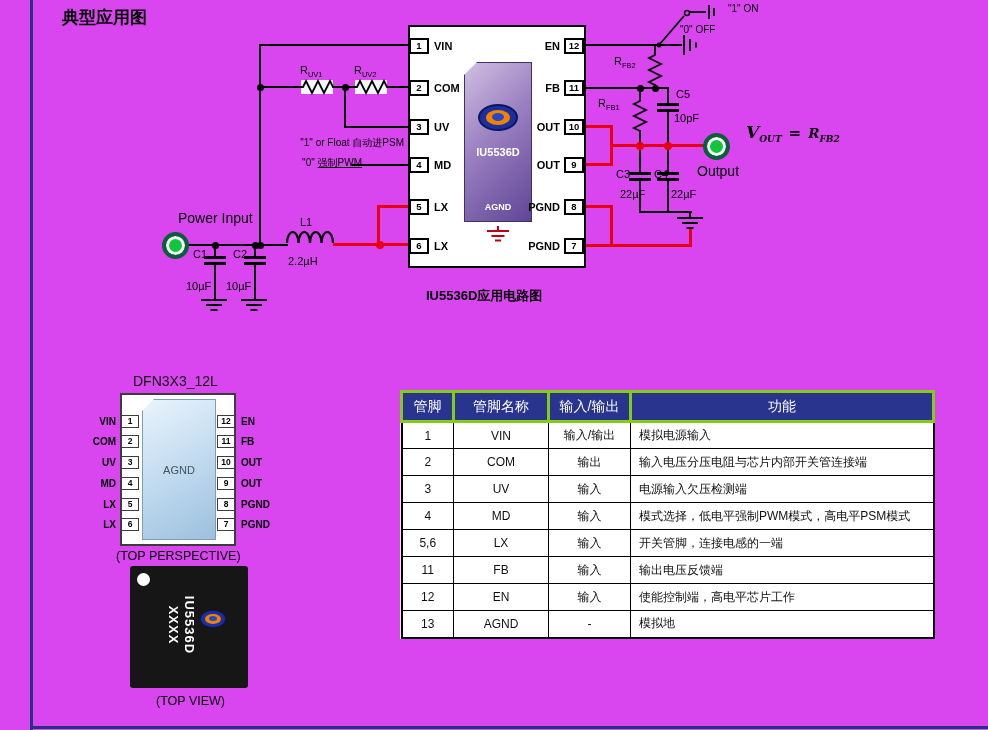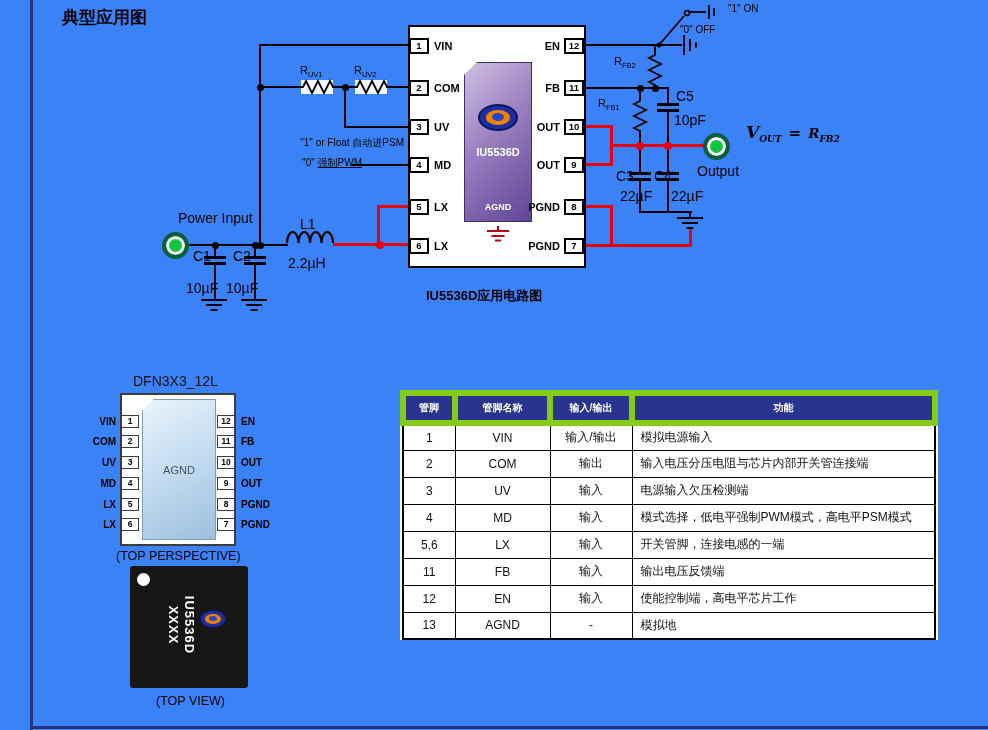--- a/index.html
+++ b/index.html
@@ -1,30 +1,30 @@
 <!DOCTYPE html>
 <html><head>
 <meta charset="utf-8">
 <style>
 *{margin:0;padding:0;box-sizing:border-box}
 html,body{background:#fff}
 body{font-family:"Liberation Sans","DejaVu Sans",sans-serif}
-#app{position:relative;width:988px;height:730px;background:#3b82f6;overflow:hidden}
+#app{position:relative;width:988px;height:730px;background:#d946ef;overflow:hidden}
 .edge-left{position:absolute;left:30px;top:0;width:3px;height:730px;background:#26337f}
 .edge-bottom{position:absolute;left:30px;top:726px;width:958px;height:3px;background:#26337f}
 .sec-title{position:absolute;font-size:17px;font-weight:bold;color:#000;white-space:nowrap}
 .wire{position:absolute;background:#000}
 .rwire{position:absolute;background:#e60012}
 .dot{position:absolute;width:7px;height:7px;border-radius:50%;background:#000}
 .rdot{position:absolute;width:8px;height:8px;border-radius:50%;background:#e60012}
 .lbl{position:absolute;font-size:14px;color:#000;white-space:nowrap}
 .lbl-sm{position:absolute;font-size:10px;color:#000;white-space:nowrap}
 .rlbl{position:absolute;font-size:11px;color:#000;white-space:nowrap}
 .rlbl sub{font-size:7.5px}
-.cap-lbl{position:absolute;font-size:14px;color:#000;white-space:nowrap}
+.cap-lbl{position:absolute;font-size:11px;color:#000;white-space:nowrap}
 .ic{position:absolute;left:408px;top:25px;width:178px;height:243px;border:2.5px solid #000;background:#fff}
 .chip{position:absolute;left:464px;top:62px;width:68px;height:160px;background:linear-gradient(135deg,#d0bfe2 0%,#9a7fc0 45%,#5f4596 100%);clip-path:polygon(13px 0,100% 0,100% 100%,0 100%,0 13px);border:1px solid #40306a}
 .chip-name{position:absolute;left:464px;top:146px;width:68px;text-align:center;color:#fff;font-size:11px;font-weight:bold}
 .chip-agnd{position:absolute;left:464px;top:202px;width:68px;text-align:center;color:#fff;font-size:9px;font-weight:bold}
 .pin-box{position:absolute;width:20px;height:16px;border:2px solid #000;background:#fff;font-size:9.5px;font-weight:bold;text-align:center;line-height:12px;color:#000}
 .pin-label{position:absolute;height:16px;line-height:16px;font-size:11px;font-weight:bold;color:#000;white-space:nowrap}
 .connector{position:absolute;width:27px;height:27px;border-radius:50%;background:#12c53e;border:4px solid #0b5d3b;box-shadow:inset 0 0 0 3px #fff}
 .cap-plate{position:absolute;height:2.5px;background:#000}
 .logo{position:absolute;border-radius:50%}
 .formula{position:absolute;left:746px;top:122px;display:flex;align-items:center;gap:7px;font-family:"DejaVu Serif","Liberation Serif",serif;font-style:italic;font-weight:bold;color:#000}
@@ -38,21 +38,21 @@
 .pkg-name{position:absolute;left:133px;top:373px;font-size:14px;color:#111;white-space:nowrap}
 .pkg-outer{position:absolute;left:120px;top:393px;width:116px;height:153px;border:2px solid #3c3c3c;background:#fff}
 .pkg-inner{position:absolute;left:142px;top:399px;width:74px;height:141px;background:linear-gradient(150deg,#eaf4fc 0%,#bed8ee 55%,#9cc0de 100%);clip-path:polygon(12px 0,100% 0,100% 100%,0 100%,0 12px);border:1px solid #7e9cb8;display:flex;align-items:center;justify-content:center;font-size:11px;color:#44535f}
 .pkg-box{position:absolute;width:18px;height:13px;border:1.5px solid #3c3c3c;background:#fff;font-size:8.5px;font-weight:bold;text-align:center;line-height:10px;color:#000}
 .pkg-label{position:absolute;height:13px;line-height:13px;font-size:10px;font-weight:bold;color:#000;white-space:nowrap}
 .caption{position:absolute;font-size:12.5px;color:#000;white-space:nowrap}
 .topview{position:absolute;left:130px;top:566px;width:118px;height:122px;background:#161616;border-radius:3px}
 .tv-dot{position:absolute;left:137px;top:573px;width:13px;height:13px;border-radius:50%;background:#fff}
 .tv-text{position:absolute;left:135px;top:608px;width:90px;height:34px;transform:rotate(90deg);color:#fff;font-size:13px;font-weight:bold;text-align:center;line-height:16px;letter-spacing:1px}
 #pin-table{position:absolute;left:400px;top:390px;width:532px;border-collapse:collapse;table-layout:fixed;background:#fff;border:2px solid #000}
-#pin-table th{background:#28348e;color:#fff;font-size:10px;height:30px;border:6px solid #84cc16;font-weight:bold}
+#pin-table th{background:#28348e;color:#fff;font-size:14px;height:30px;border:3px solid #84cc16;font-weight:normal}
 #pin-table td{font-size:12px;height:27px;border:1px solid #000;text-align:center;color:#111}
 #pin-table td.func{text-align:left;padding-left:8px}
 svg.part{position:absolute;overflow:visible}
 .u{text-decoration:underline}
 </style>
 </head>
 <body>
 
 <div id="app">
 

